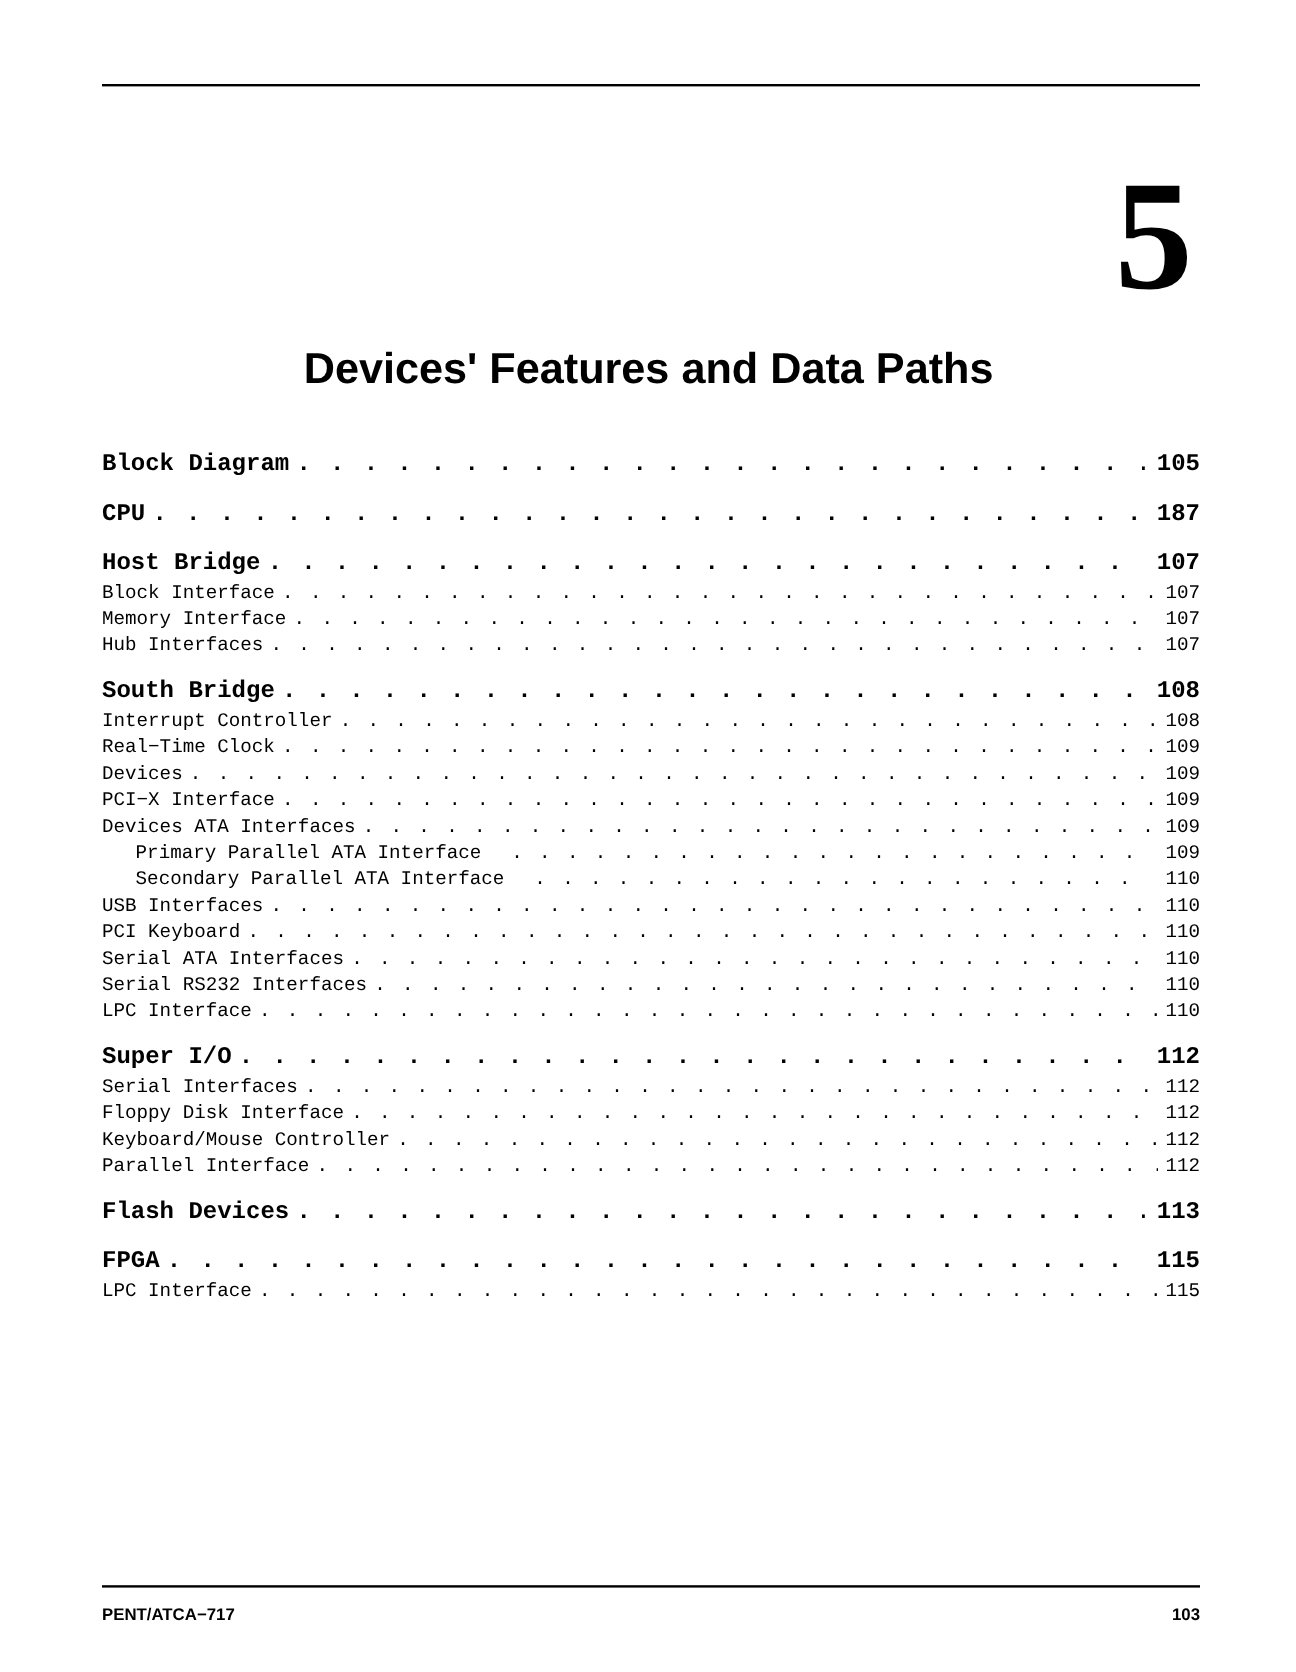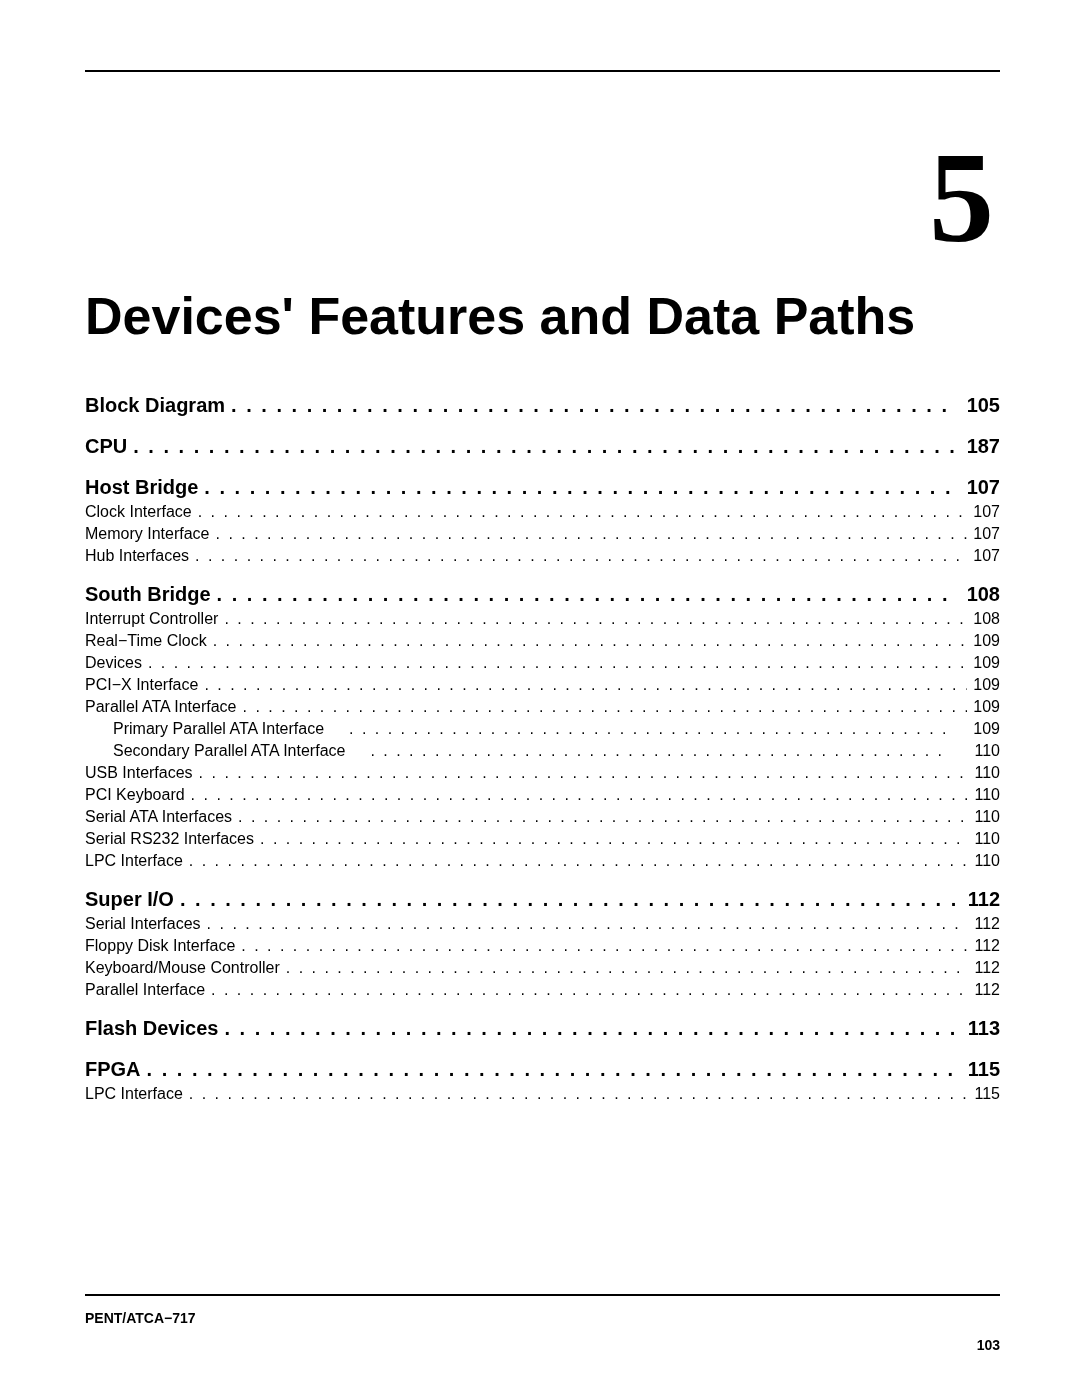--- a/index.html
+++ b/index.html
@@ -20,29 +20,30 @@
     font-family: Georgia, "Times New Roman", serif;
     font-size: 130px;
     font-weight: 700;
     text-align: right;
     line-height: 1;
     margin-bottom: 24px;
     margin-right: 6px;
   }
   .chapter-title {
     font-family: Arial, Helvetica, sans-serif;
-    font-size: 52px;
+    font-size: 36px;
     font-weight: 700;
-    text-align: left;
+    text-align: center;
     margin-bottom: 48px;
     margin-right: 4px;
   }
   .toc {
     display: flex;
     flex-direction: column;
+    font-family: Liberation Mono, monospace;
   }
   .toc-row {
     display: flex;
     align-items: baseline;
     width: 100%;
   }
   .toc-row .label {
     white-space: nowrap;
   }
   .toc-row .leader {
@@ -90,21 +91,21 @@
     border-top: 2px solid #000;
     margin-top: 40px;
     margin-bottom: 14px;
   }
   .footer-row {
     display: flex;
     justify-content: space-between;
     font-size: 14px;
   }
   .footer-left { font-weight: 700; }
-  .footer-right { font-weight: 700; margin-top: 27px; }
+  .footer-right { font-weight: 700; }
 </style>
 </head>
 <body>
 
 <div class="top-rule"></div>
 
 <div class="chapter-number">5</div>
 
 <div class="chapter-title">Devices' Features and Data Paths</div>
 
@@ -118,21 +119,21 @@
       <span class="label">CPU</span>
       <span class="leader"></span>
       <span class="page">187</span>
     </div>
     <div class="toc-row lvl1">
       <span class="label">Host Bridge</span>
       <span class="leader"></span>
       <span class="page">107</span>
     </div>
     <div class="toc-row lvl2">
-      <span class="label">Clock Interface</span>
+      <span class="label">Block Interface</span>
       <span class="leader"></span>
       <span class="page">107</span>
     </div>
     <div class="toc-row lvl2">
       <span class="label">Memory Interface</span>
       <span class="leader"></span>
       <span class="page">107</span>
     </div>
     <div class="toc-row lvl2">
       <span class="label">Hub Interfaces</span>
@@ -158,21 +159,21 @@
       <span class="label">Devices</span>
       <span class="leader"></span>
       <span class="page">109</span>
     </div>
     <div class="toc-row lvl2">
       <span class="label">PCI−X Interface</span>
       <span class="leader"></span>
       <span class="page">109</span>
     </div>
     <div class="toc-row lvl2">
-      <span class="label">Parallel ATA Interface</span>
+      <span class="label">Devices ATA Interfaces</span>
       <span class="leader"></span>
       <span class="page">109</span>
     </div>
     <div class="toc-row lvl3">
       <span class="label">Primary Parallel ATA Interface</span>
       <span class="leader"></span>
       <span class="page">109</span>
     </div>
     <div class="toc-row lvl3">
       <span class="label">Secondary Parallel ATA Interface</span>

